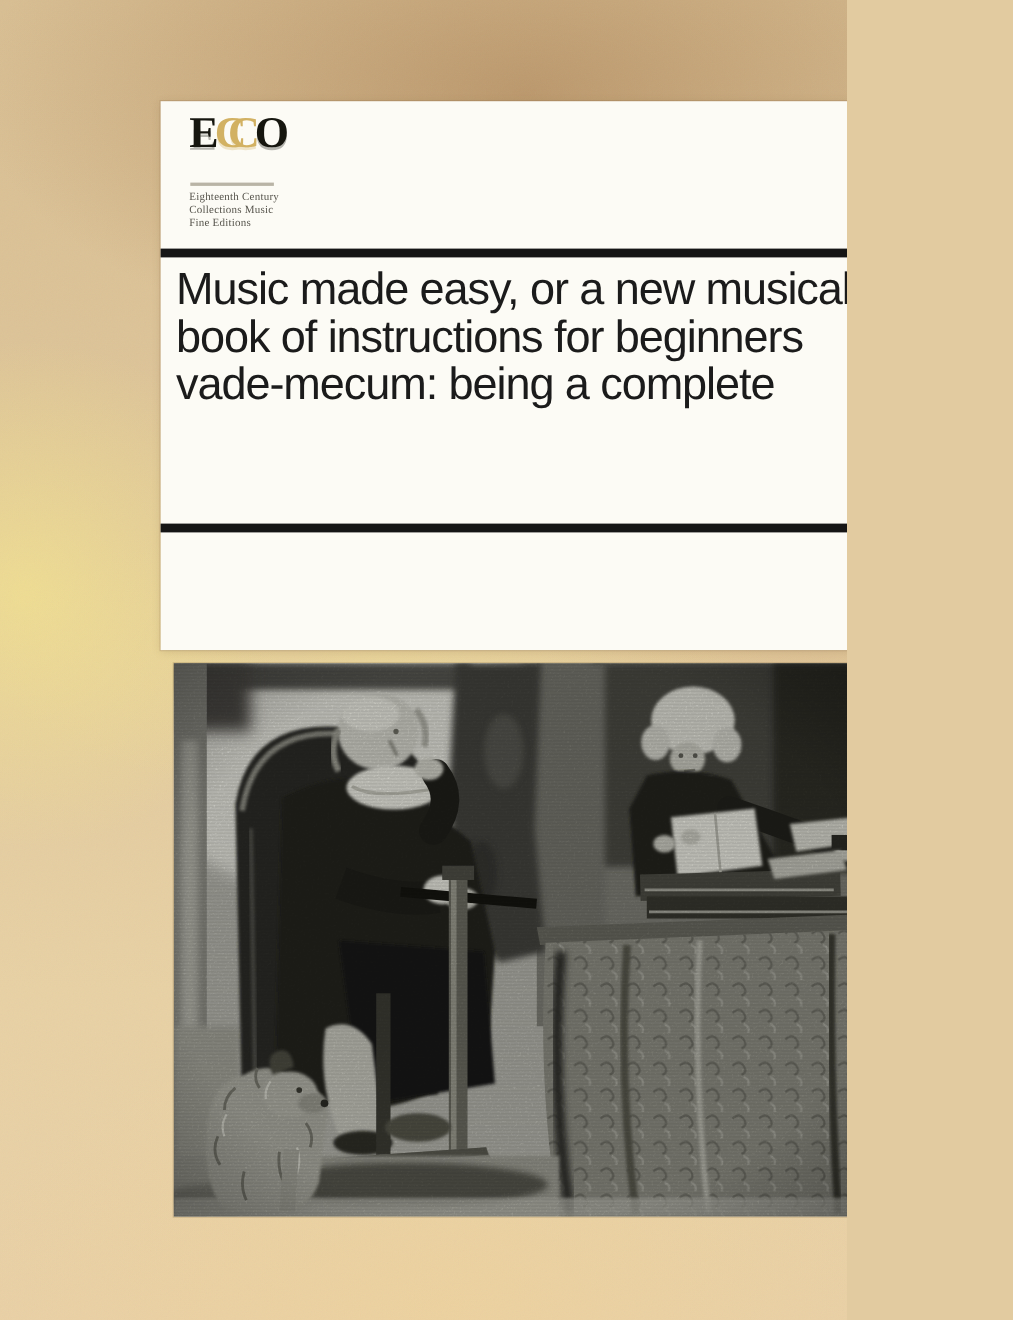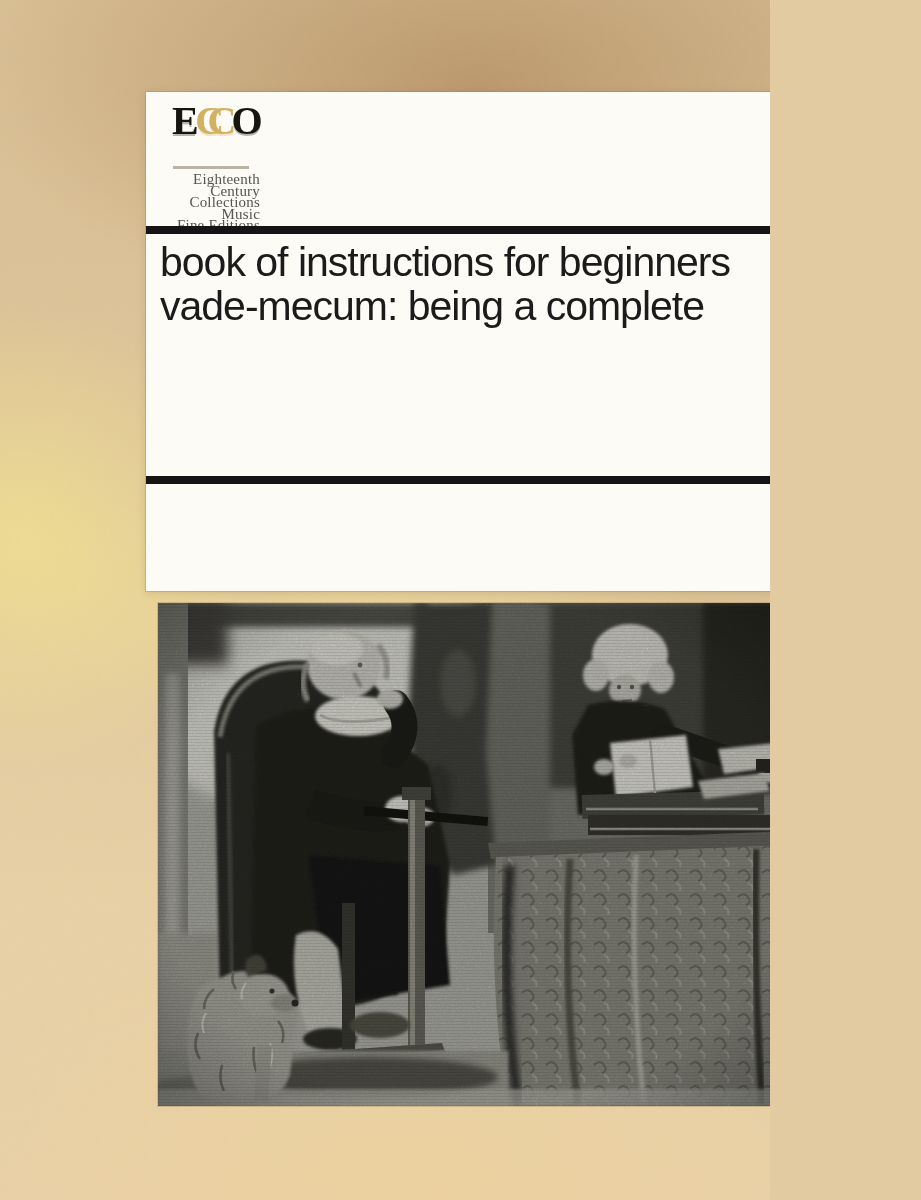--- a/index.html
+++ b/index.html
@@ -30,22 +30,22 @@
   
   .logo{position:absolute;left:26px;top:12px;width:96px;color:#111;
         font-family:"Liberation Serif",serif;}
   .logo-word{font-size:40px;font-weight:700;line-height:34px;letter-spacing:-1px;white-space:nowrap;}
   .logo-e{color:#16160f;}
   .logo-c{color:#d2b162;letter-spacing:-.42em;margin-left:-.06em;}
   .logo-o{color:#16160f;margin-left:.30em;}
   .logo-reflect{height:22px;overflow:hidden;transform:scaleY(-1);transform-origin:top;
                 opacity:.30;filter:blur(.6px);margin-top:2px;}
   .logo-microrule{width:76px;height:3px;background:#b9b4a6;margin:4px 0 5px 1px;}
-  .logo-tagline{font-size:15px;line-height:11.5px;color:#57554d;letter-spacing:.2px;
-                width:88px;text-align:right;}
+  .logo-tagline{font-size:10px;line-height:11.5px;color:#57554d;letter-spacing:.2px;
+                width:88px;text-align:left;}
 
   .category{position:absolute;top:36px;right:10px;font-size:43px;line-height:1.05;
             color:#272727;letter-spacing:0;}
 
   .title{position:absolute;left:14px;right:4px;top:149px;color:#1b1b1b;
          font-size:41px;line-height:43.5px;letter-spacing:-1px;}
   .title div{white-space:nowrap;}
 
   
   .illustration{position:absolute;left:158px;top:603px;width:629px;height:503px;
@@ -74,20 +74,21 @@
         <div>Eighteenth Century</div>
         <div>Collections Music</div>
         <div>Fine Editions</div>
       </div>
     </div>
 
 
     <div class="rule rule-1"></div>
 
     <div class="title">
+      <div>Music made easy, or a new musical</div>
       <div>book of instructions for beginners</div>
       <div>vade-mecum: being a complete</div>
     </div>
 
     <div class="rule rule-2"></div>
   </div>
 
   <div class="illustration" role="img" aria-label="Black-and-white engraving: an elderly man with balding head and white ruff seated in a high-backed chair working at a wooden treadle apparatus, a figure in a powdered wig reading a large sheet at a book-laden table draped with patterned cloth, and a shaggy dog seated on the floor at lower left">
     <svg viewBox="0 0 629 503" preserveAspectRatio="none" aria-hidden="true">
       <defs>

